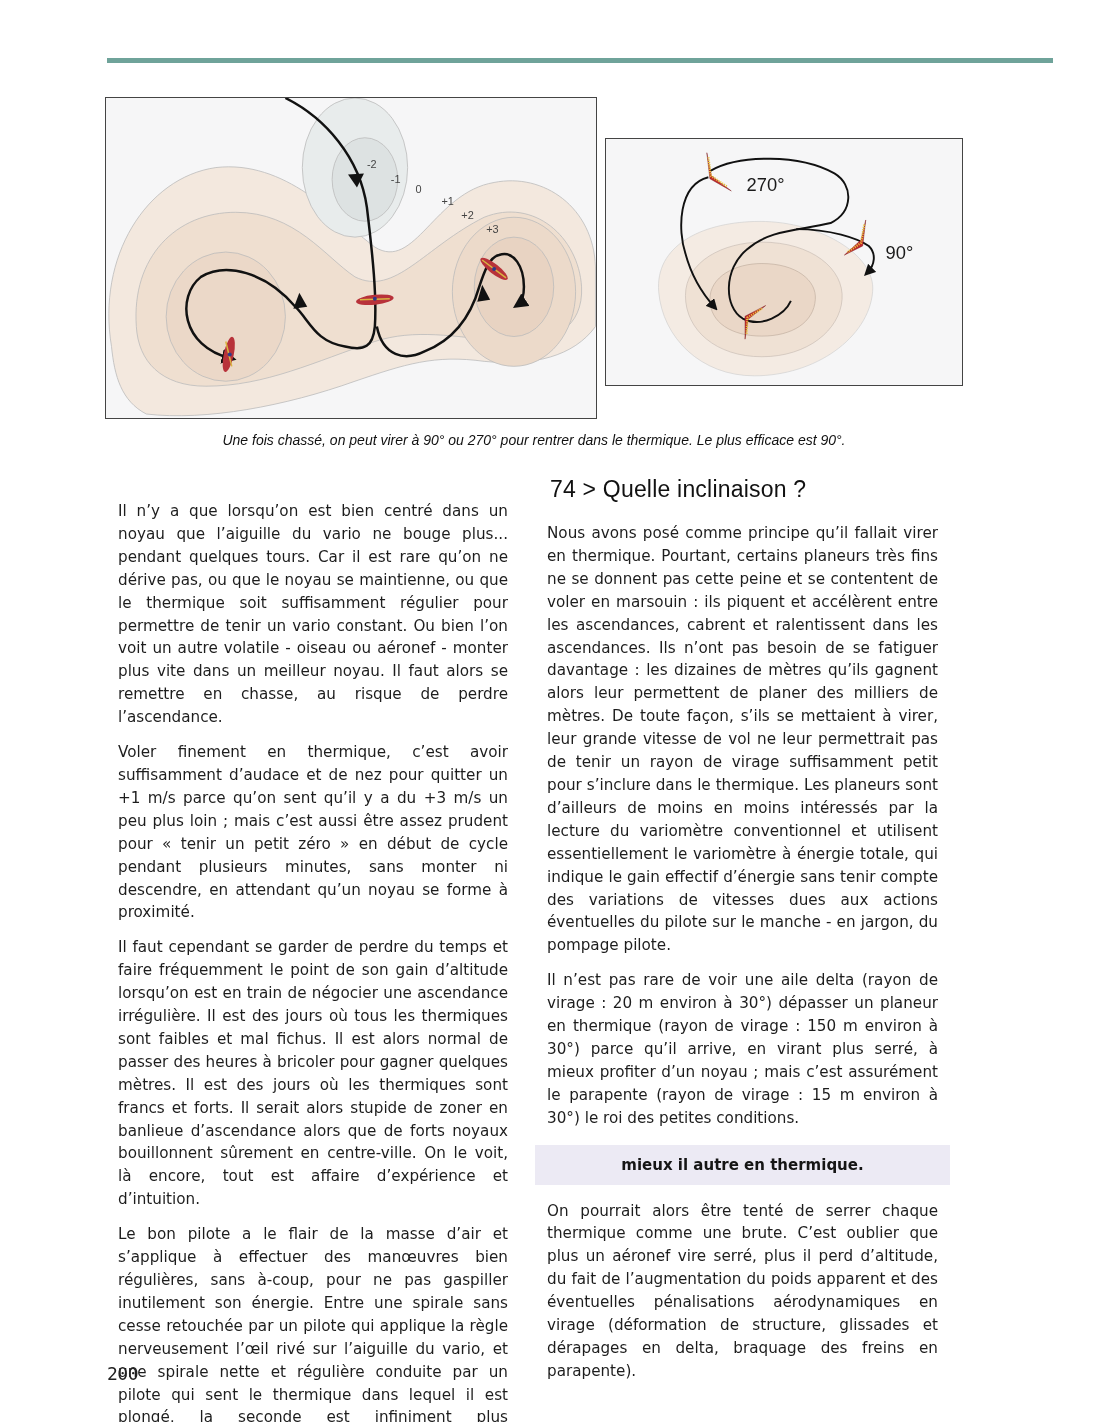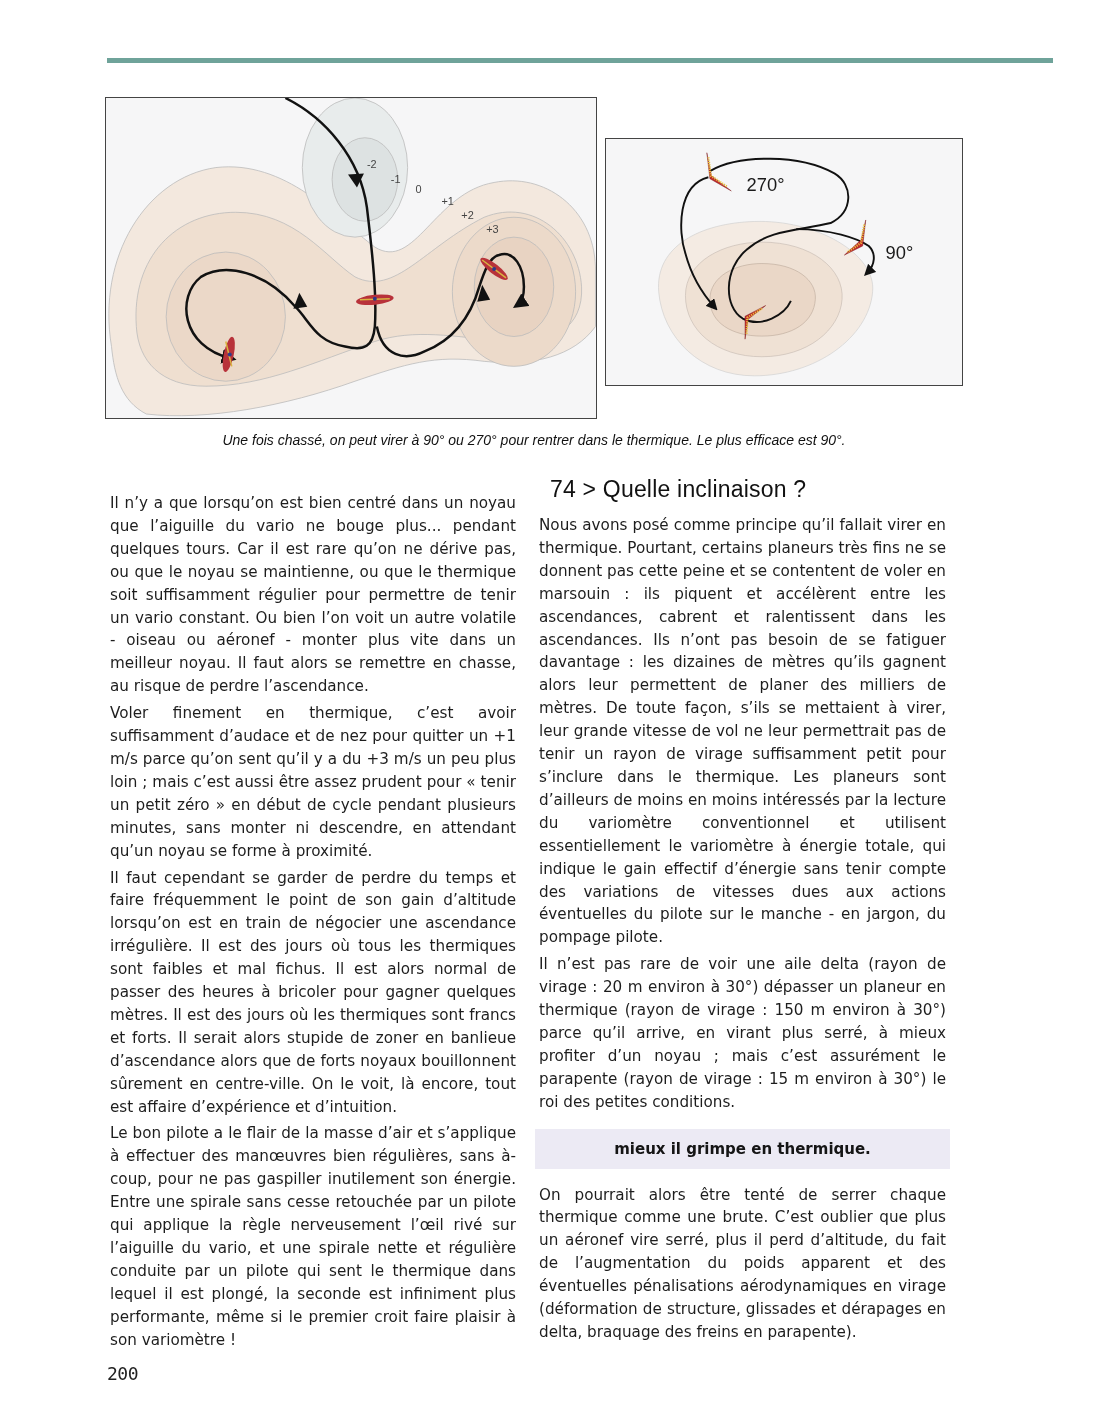--- a/index.html
+++ b/index.html
@@ -6,21 +6,21 @@
   body { width:1100px; height:1422px; position:relative; overflow:hidden; font-family:"DejaVu Sans", sans-serif; color:#1e1e1e; }
   .top-rule { position:absolute; left:107px; top:58px; width:946px; height:5px; background:#6fa39a; }
   .figure { position:absolute; background:#f6f6f7; border:1.5px solid #444; box-sizing:border-box; overflow:hidden; }
   .figure svg { width:100%; height:100%; display:block; }
   #fig-left { left:105px; top:97px; width:492px; height:322px; }
   #fig-right { left:605px; top:97px; width:358px; height:248px;margin-top:41px; }
   .caption { position:absolute; left:105px; top:432px; width:858px; text-align:center; font-family:Liberation Sans, sans-serif; font-style:italic; font-size:14px; color:#111; }
   .col { position:absolute; font-family:"DejaVu Sans", sans-serif; font-size:15.2px; line-height:22.9px; color:#1d1d1d; text-align:justify; }
   #col-left { left:106px; top:488px; width:414px; }
   #col-right { left:535px; top:510px; width:415px; }
-  .col p { margin:4px; }
+  .col p { margin:12px; }
   .heading { position:absolute; left:550px; top:476px; font-family:"Liberation Sans", sans-serif; font-size:23px; color:#111; letter-spacing:0.2px; }
   .callout { background:#eceaf4; margin:15px 0 15px 0; padding:9px 10px 9px 10px; text-align:center; font-weight:bold; font-size:15px; line-height:22px; color:#151515; }
   .page-num { position:absolute; left:107px; top:1363px; font-family:"DejaVu Sans Mono", monospace; font-size:18px; color:#222; letter-spacing:-0.5px; }
 </style>
 </head>
 <body>
 
 <div class="top-rule"></div>
 
 <div class="figure" id="fig-left">
@@ -118,18 +118,18 @@
   <p>Voler finement en thermique, c’est avoir suffisamment d’audace et de nez pour quitter un +1 m/s parce qu’on sent qu’il y a du +3 m/s un peu plus loin ; mais c’est aussi être assez prudent pour « tenir un petit zéro » en début de cycle pendant plusieurs minutes, sans monter ni descendre, en attendant qu’un noyau se forme à proximité.</p>
   <p>Il faut cependant se garder de perdre du temps et faire fréquemment le point de son gain d’altitude lorsqu’on est en train de négocier une ascendance irrégulière. Il est des jours où tous les thermiques sont faibles et mal fichus. Il est alors normal de passer des heures à bricoler pour gagner quelques mètres. Il est des jours où les thermiques sont francs et forts. Il serait alors stupide de zoner en banlieue d’ascendance alors que de forts noyaux bouillonnent sûrement en centre-ville. On le voit, là encore, tout est affaire d’expérience et d’intuition.</p>
   <p>Le bon pilote a le flair de la masse d’air et s’applique à effectuer des manœuvres bien régulières, sans à-coup, pour ne pas gaspiller inutilement son énergie. Entre une spirale sans cesse retouchée par un pilote qui applique la règle nerveusement l’œil rivé sur l’aiguille du vario, et une spirale nette et régulière conduite par un pilote qui sent le thermique dans lequel il est plongé, la seconde est infiniment plus performante, même si le premier croit faire plaisir à son variomètre !</p>
 </div>
 
 <div class="heading">74 &gt; Quelle inclinaison ?</div>
 <div class="col" id="col-right">
   <p>Nous avons posé comme principe qu’il fallait virer en thermique. Pourtant, certains planeurs très fins ne se donnent pas cette peine et se contentent de voler en marsouin : ils piquent et accélèrent entre les ascendances, cabrent et ralentissent dans les ascendances. Ils n’ont pas besoin de se fatiguer davantage : les dizaines de mètres qu’ils gagnent alors leur permettent de planer des milliers de mètres. De toute façon, s’ils se mettaient à virer, leur grande vitesse de vol ne leur permettrait pas de tenir un rayon de virage suffisamment petit pour s’inclure dans le thermique. Les planeurs sont d’ailleurs de moins en moins intéressés par la lecture du variomètre conventionnel et utilisent essentiellement le variomètre à énergie totale, qui indique le gain effectif d’énergie sans tenir compte des variations de vitesses dues aux actions éventuelles du pilote sur le manche - en jargon, du pompage pilote.</p>
   <p>Il n’est pas rare de voir une aile delta (rayon de virage : 20 m environ à 30°) dépasser un planeur en thermique (rayon de virage : 150 m environ à 30°) parce qu’il arrive, en virant plus serré, à mieux profiter d’un noyau ; mais c’est assurément le parapente (rayon de virage : 15 m environ à 30°) le roi des petites conditions.</p>
   <div class="callout">
-    <div>mieux il grimpe en thermique.</div>
+    <div>mieux il autre en thermique.</div>
   </div>
   <p>On pourrait alors être tenté de serrer chaque thermique comme une brute. C’est oublier que plus un aéronef vire serré, plus il perd d’altitude, du fait de l’augmentation du poids apparent et des éventuelles pénalisations aérodynamiques en virage (déformation de structure, glissades et dérapages en delta, braquage des freins en parapente).</p>
 </div>
 
 <div class="page-num">200</div>
 
 </body></html>

